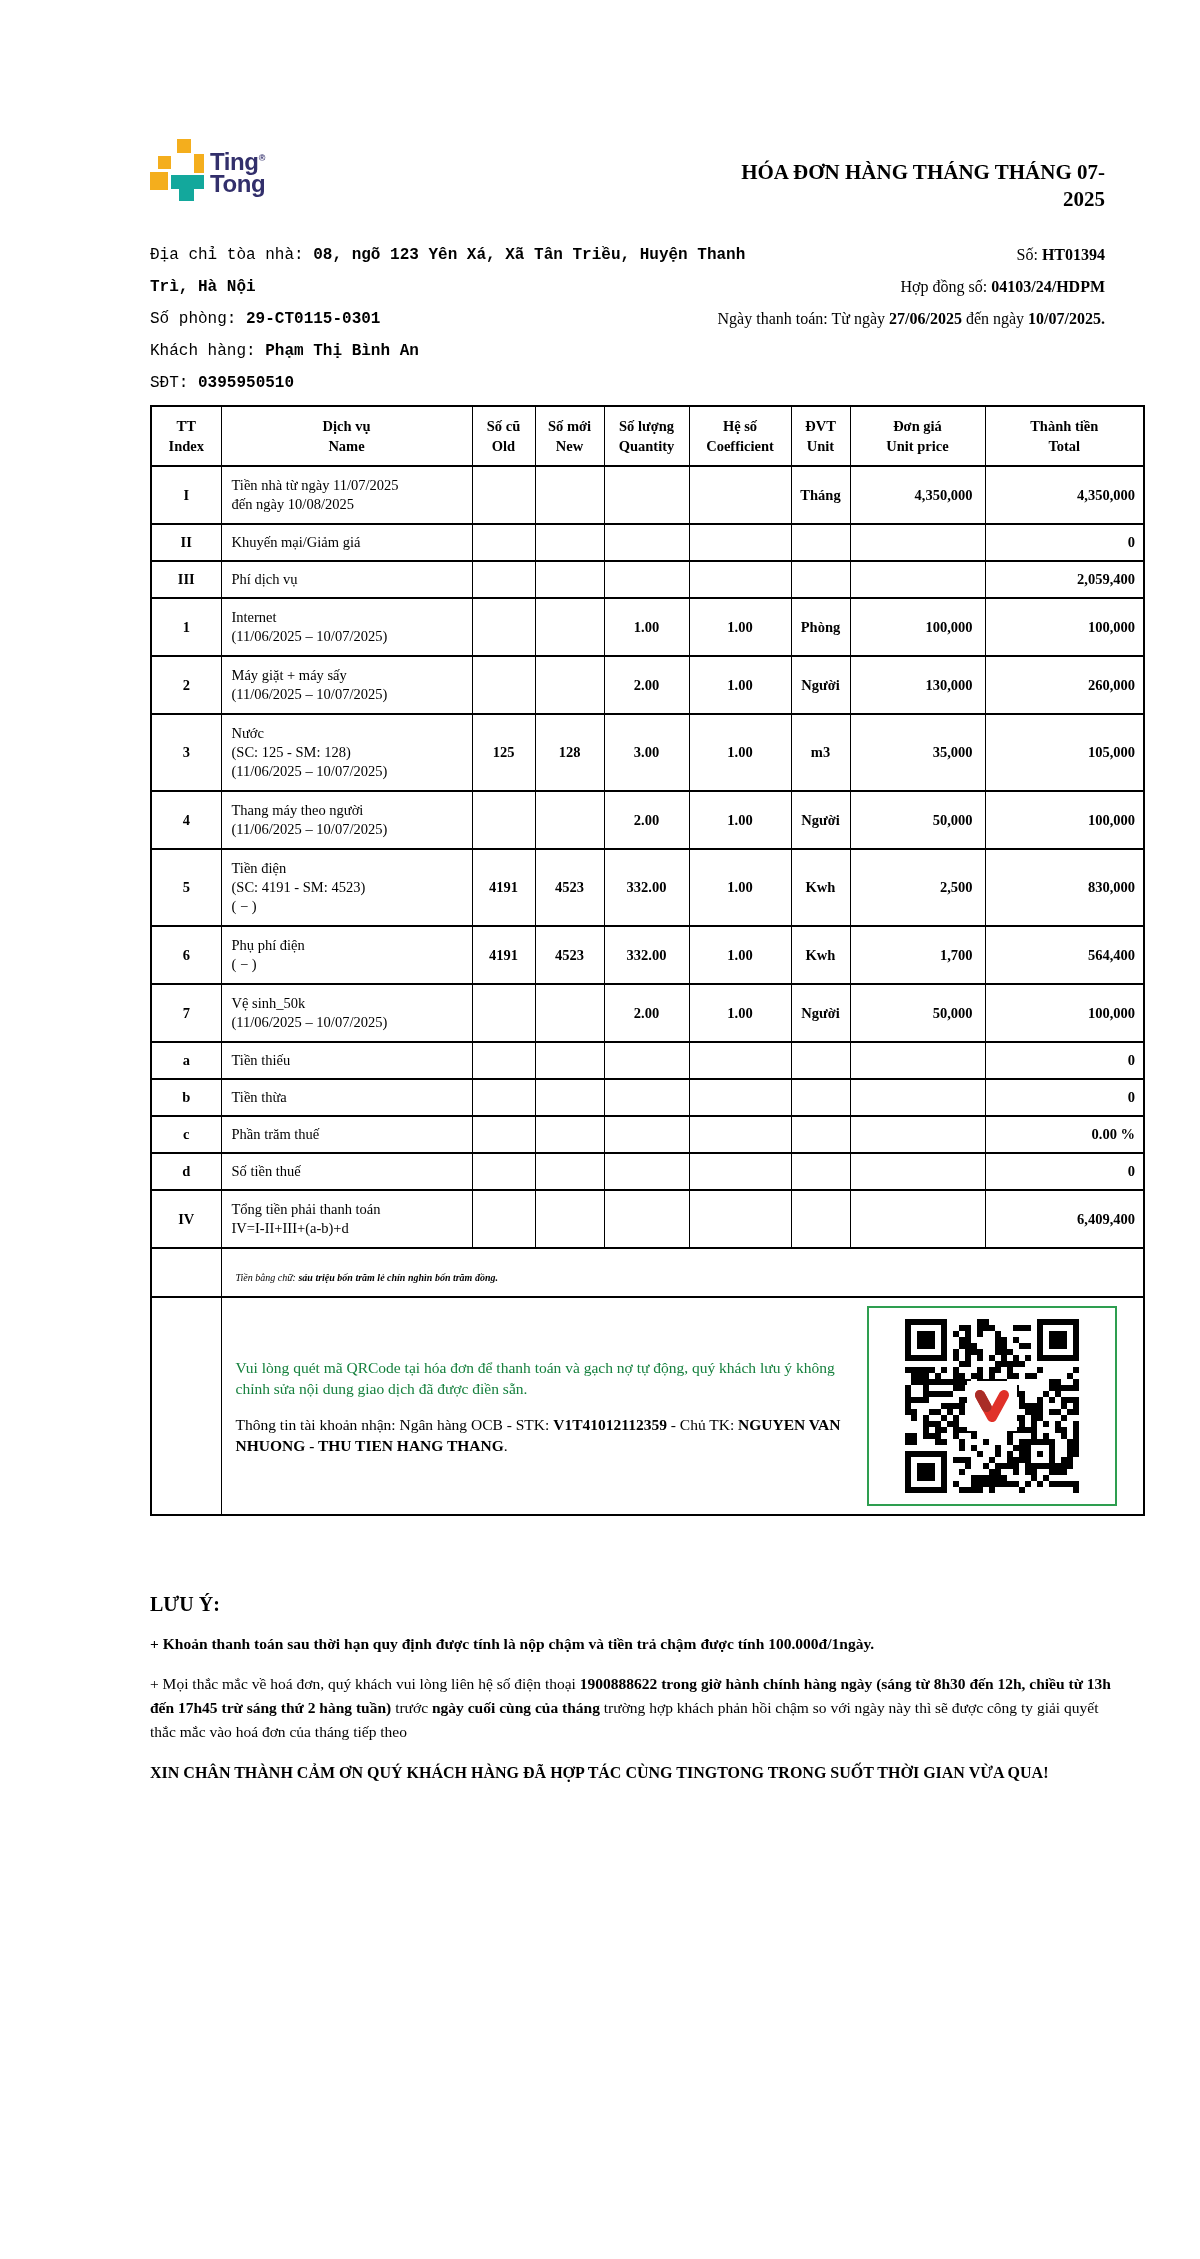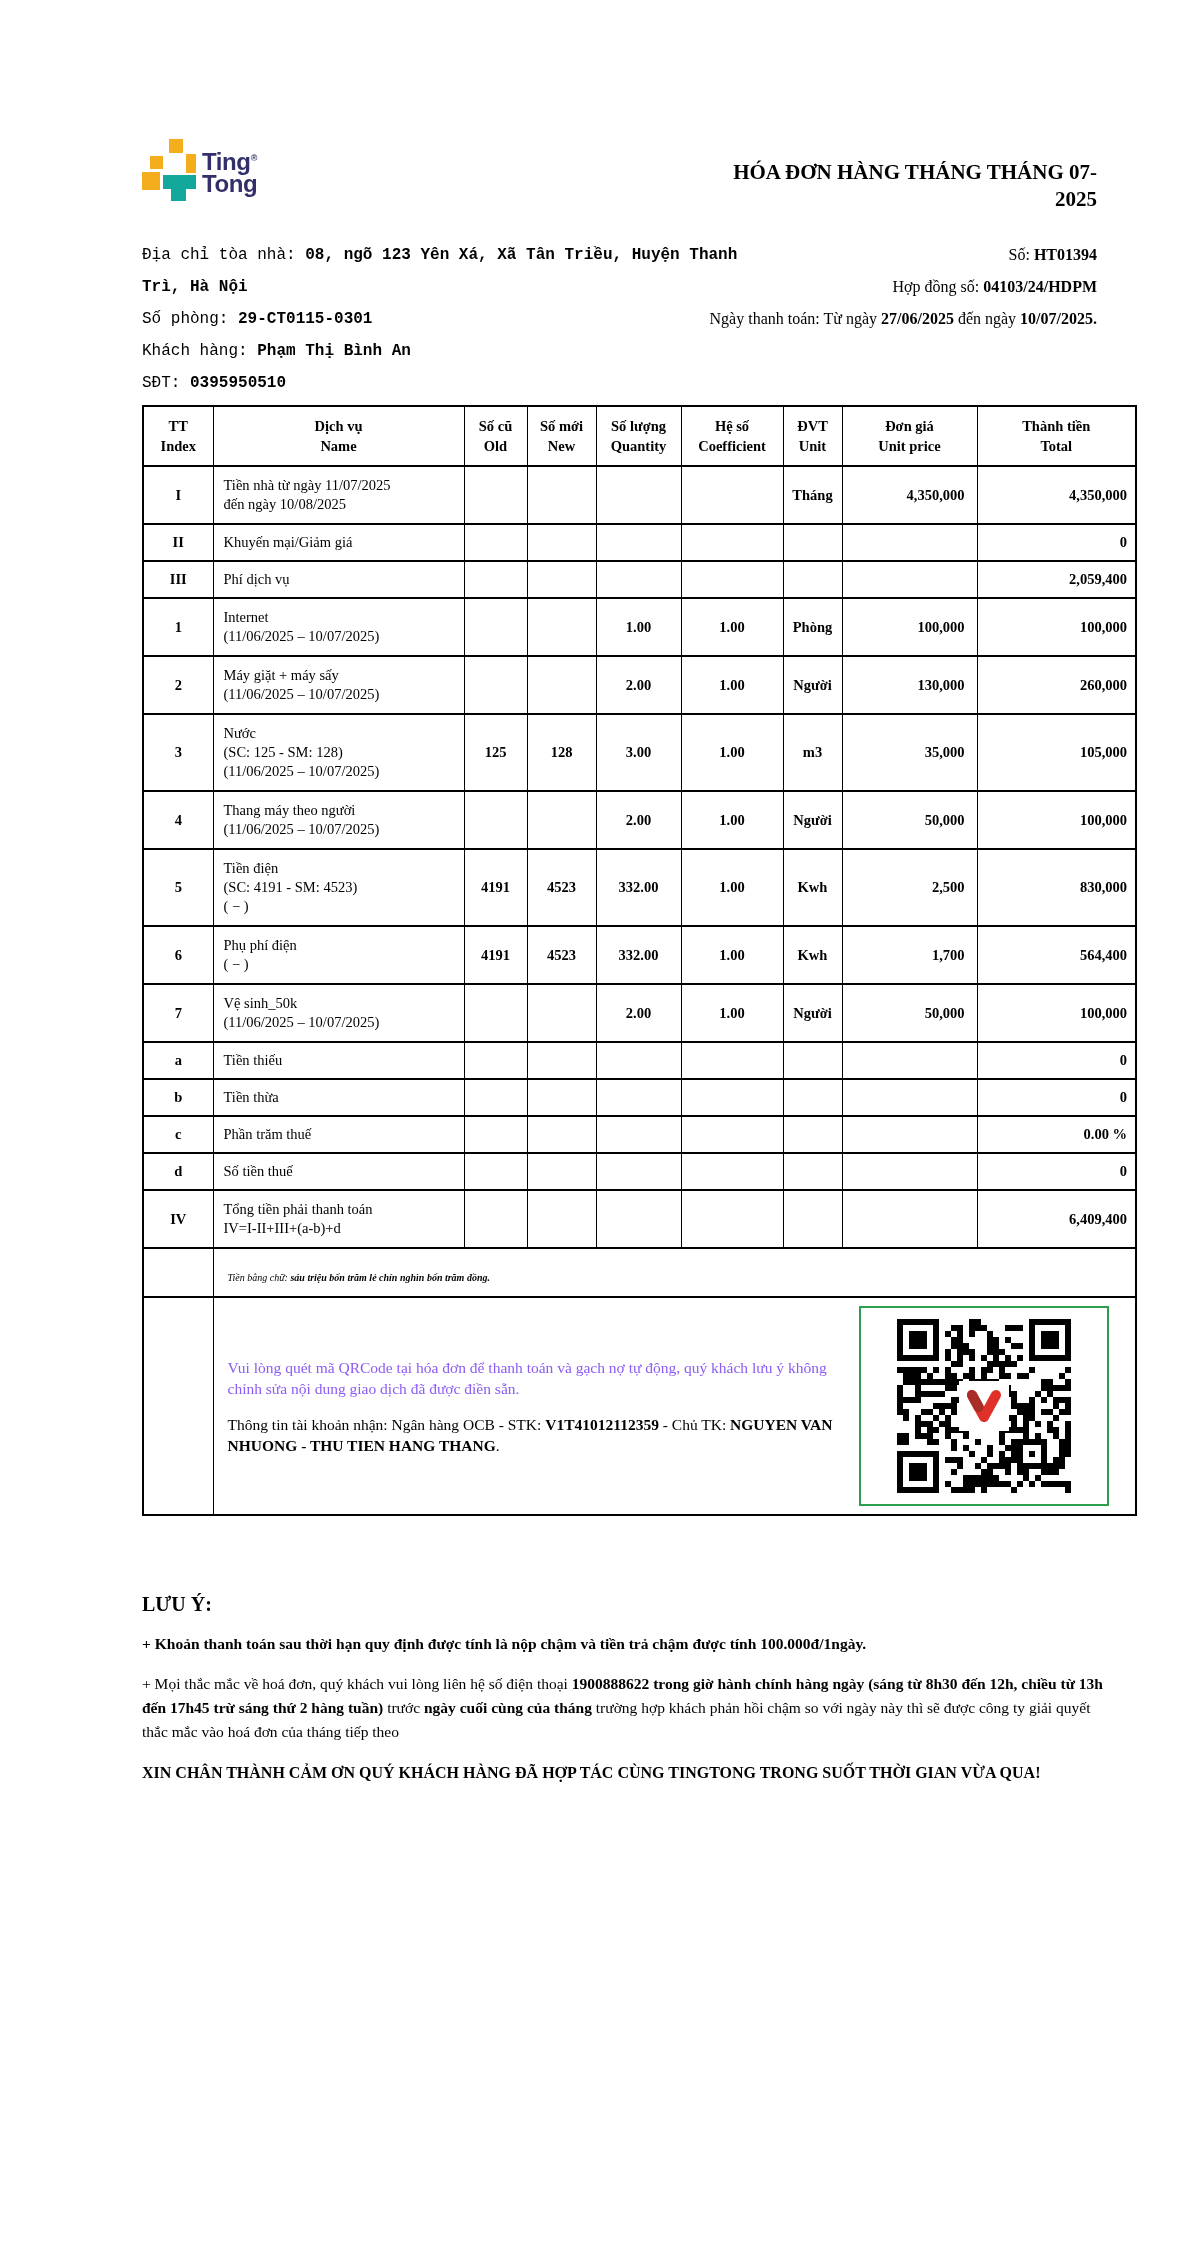--- a/index.html
+++ b/index.html
@@ -1,19 +1,19 @@
 <!DOCTYPE html>
 <html><head>
 <meta charset="utf-8">
 <style>
   * { margin:0; padding:0; box-sizing:border-box; }
   html,body { background:#ffffff; }
   body { width:1200px; font-family:"Liberation Serif","DejaVu Serif",serif; color:#000; }
   .page { position:relative; width:1200px; height:2259px; background:#fff; overflow:hidden; }
-  .content { position:absolute; left:142px; top:0; width:834px; }
+  .content { position:absolute; left:150px; top:0; width:834px; }
 
   
   .header-row { display:flex; justify-content:space-between; margin-top:139px; width:955px; }
   .logo { display:flex; align-items:flex-start; }
   .logo-icon { position:relative; width:54px; height:62px; flex:0 0 auto; }
   .px { position:absolute; }
   .px-y { background:#f4ae1d; }
   .px-t { background:#13a89c; }
   .logo-text { font-family:"Liberation Sans","DejaVu Sans",sans-serif; font-weight:bold;
                font-size:24px; line-height:22px; color:#322f6b; letter-spacing:-0.4px;
@@ -35,21 +35,21 @@
   .c-tt   { text-align:center; font-weight:bold; vertical-align:middle; }
   .c-name { text-align:left; padding:9px 6px 9px 10px; font-weight:normal; line-height:19px; vertical-align:middle; }
   .c-mid  { text-align:center; font-weight:bold; vertical-align:middle; }
   .c-price{ text-align:right; font-weight:bold; padding-right:12px; vertical-align:middle; }
   .c-total{ text-align:right; font-weight:bold; padding-right:8px; vertical-align:middle; }
   td.one-line { padding-top:8px; padding-bottom:8px; }
   .words-cell { font-style:italic; font-size:10px; padding:23px 10px 13px 14px;margin-top:7px; }
   .qr-cell { padding:0; }
   .qr-flex { display:flex; align-items:center; }
   .qr-text { flex:1 1 auto; padding:14px 20px 14px 14px; font-size:15.5px; line-height:21px; }
-  .qr-note { color:#8b5cf6; margin-bottom:15px; }
+  .qr-note { color:#15803d; margin-bottom:15px; }
   .qr-box { flex:0 0 auto; width:250px; height:200px; border:2px solid #2e9e50; background:#fff;
             margin:8px 26px 8px 0; display:flex; align-items:center; justify-content:center; position:relative; }
   .qr-v-wrap { position:absolute; width:50px; height:50px; background:#fff; left:50%; top:50%;
                transform:translate(-50%,-50%); display:flex; align-items:center; justify-content:center; }
 
   
   .notes { width:963px; margin-top:76px; font-size:15.5px; line-height:24px; }
   .notes-title { font-weight:bold; font-size:20px; }
   .note-p1 { margin-top:16px; }
   .note-p2 { margin-top:16px; }

